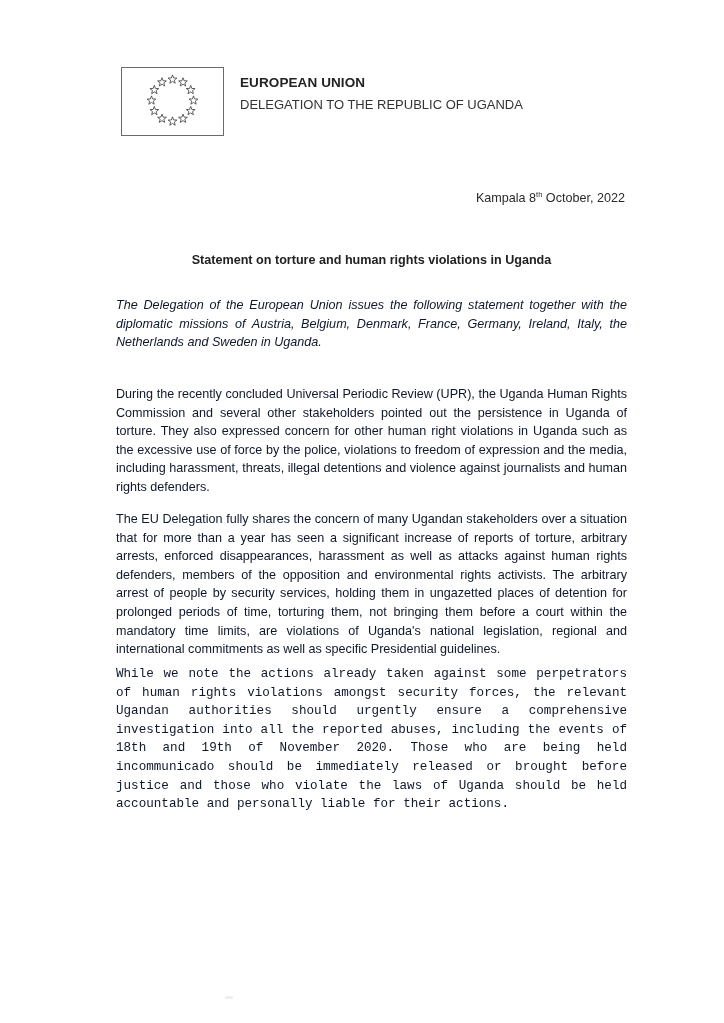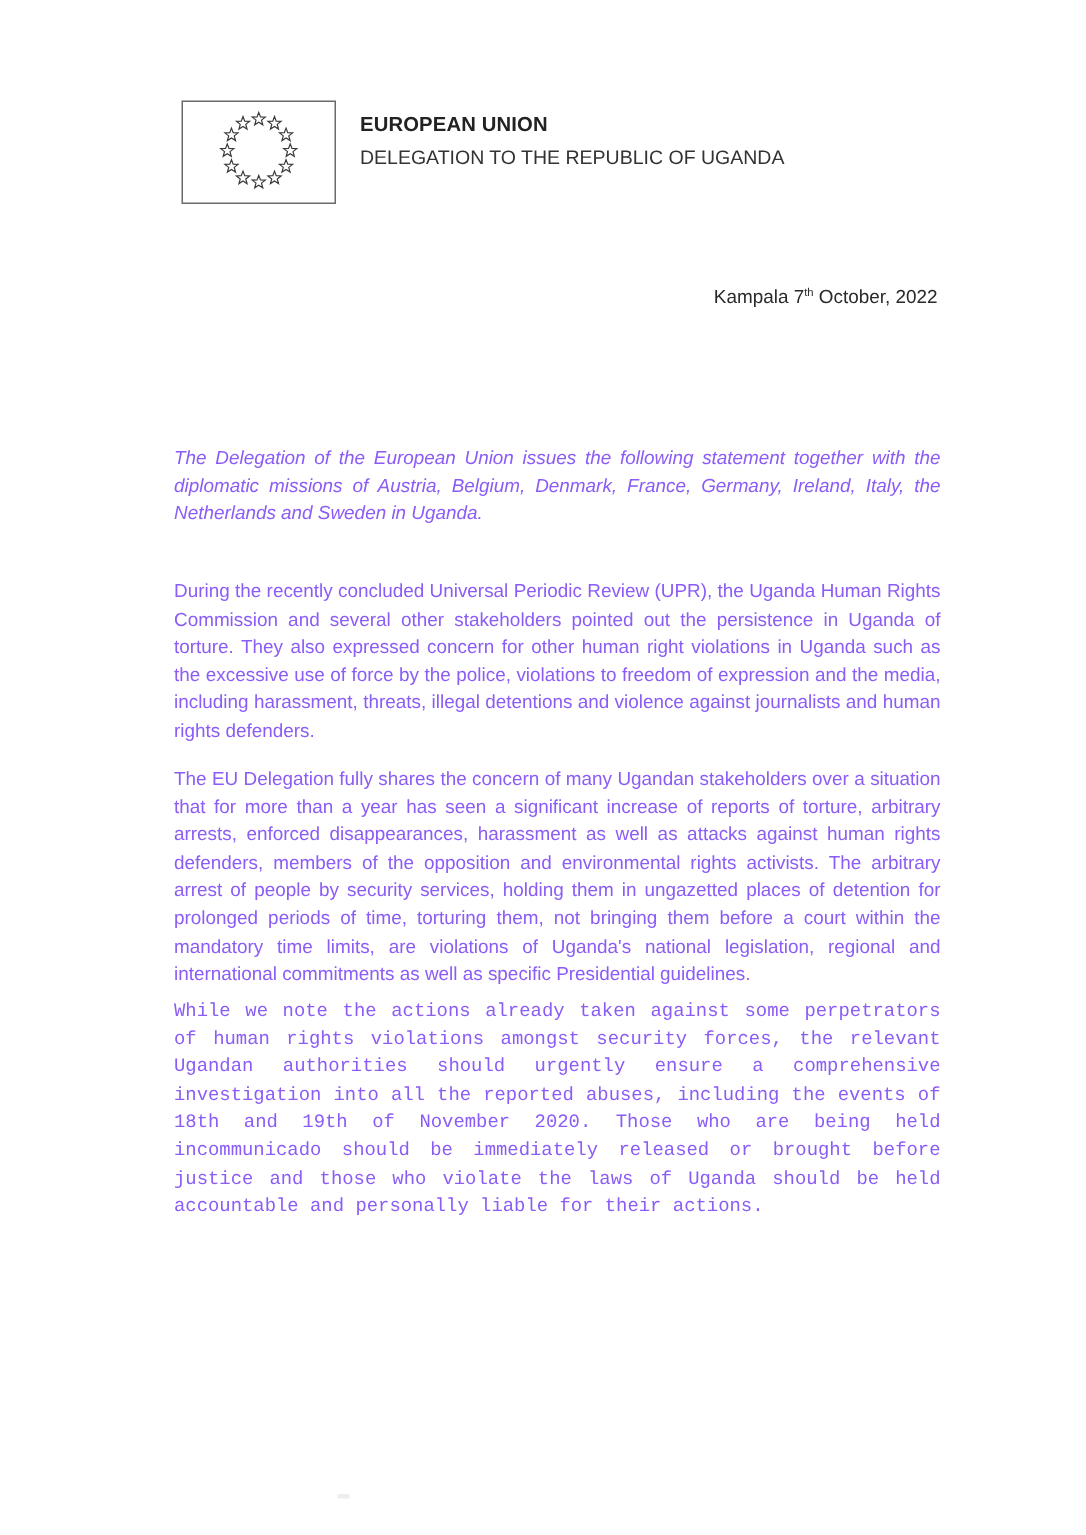--- a/index.html
+++ b/index.html
@@ -75,21 +75,21 @@
       font-weight: bold;
       color: #222;
     }
     .para {
       position: absolute;
       left: 116px;
       width: 511px;
       font-size: 12.6px;
       line-height: 18.6px;
       text-align: justify;
-      color: #8b5cf6;
+      color: #0f172a;
       margin: 0;
     }
     .para.intro { top: 296px; font-style: italic; }
     .para.p1 { top: 385px; }
     .para.p2 { top: 510px; }
     .para.p3 { top: 665px; font-family: Liberation Mono, monospace; }
     .scan-speck {
       position: absolute;
       left: 225px;
       top: 996px;
@@ -117,22 +117,23 @@
         <path d="M32.31,38.40L33.45,41.44L36.69,41.58L34.15,43.60L35.02,46.72L32.31,44.93L29.61,46.72L30.48,43.60L27.94,41.58L31.18,41.44Z" fill="none" stroke="#3a3a3a" stroke-width="0.8"></path>
         <path d="M29.50,27.90L30.64,30.94L33.87,31.08L31.34,33.10L32.20,36.22L29.50,34.43L26.80,36.22L27.66,33.10L25.13,31.08L28.36,30.94Z" fill="none" stroke="#3a3a3a" stroke-width="0.8"></path>
         <path d="M32.31,17.40L33.45,20.44L36.69,20.58L34.15,22.60L35.02,25.72L32.31,23.93L29.61,25.72L30.48,22.60L27.94,20.58L31.18,20.44Z" fill="none" stroke="#3a3a3a" stroke-width="0.8"></path>
         <path d="M40.00,9.71L41.14,12.75L44.37,12.89L41.84,14.91L42.70,18.03L40.00,16.25L37.30,18.03L38.16,14.91L35.63,12.89L38.86,12.75Z" fill="none" stroke="#3a3a3a" stroke-width="0.8"></path>
       </svg>
   </div>
 
   <div class="org-name">EUROPEAN UNION</div>
   <div class="org-sub">DELEGATION TO THE REPUBLIC OF UGANDA</div>
 
-  <div class="place-date"><span>Kampala 7</span><sup>th</sup><span> October, 2022</span></div>
+  <div class="place-date"><span>Kampala 8</span><sup>th</sup><span> October, 2022</span></div>
 
+  <div class="title">Statement on torture and human rights violations in Uganda</div>
 
   <p class="para intro">The Delegation of the European Union issues the following statement together with the diplomatic missions of Austria, Belgium, Denmark, France, Germany, Ireland, Italy, the Netherlands and Sweden in Uganda.</p>
   <p class="para p1">During the recently concluded Universal Periodic Review (UPR), the Uganda Human Rights Commission and several other stakeholders pointed out the persistence in Uganda of torture. They also expressed concern for other human right violations in Uganda such as the excessive use of force by the police, violations to freedom of expression and the media, including harassment, threats, illegal detentions and violence against journalists and human rights defenders.</p>
   <p class="para p2">The EU Delegation fully shares the concern of many Ugandan stakeholders over a situation that for more than a year has seen a significant increase of reports of torture, arbitrary arrests, enforced disappearances, harassment as well as attacks against human rights defenders, members of the opposition and environmental rights activists. The arbitrary arrest of people by security services, holding them in ungazetted places of detention for prolonged periods of time, torturing them, not bringing them before a court within the mandatory time limits, are violations of Uganda's national legislation, regional and international commitments as well as specific Presidential guidelines.</p>
   <p class="para p3">While we note the actions already taken against some perpetrators of human rights violations amongst security forces, the relevant Ugandan authorities should urgently ensure a comprehensive investigation into all the reported abuses, including the events of 18th and 19th of November 2020. Those who are being held incommunicado should be immediately released or brought before justice and those who violate the laws of Uganda should be held accountable and personally liable for their actions.</p>
 
   <div class="scan-speck"></div>
 </div>
 
 </body></html>

